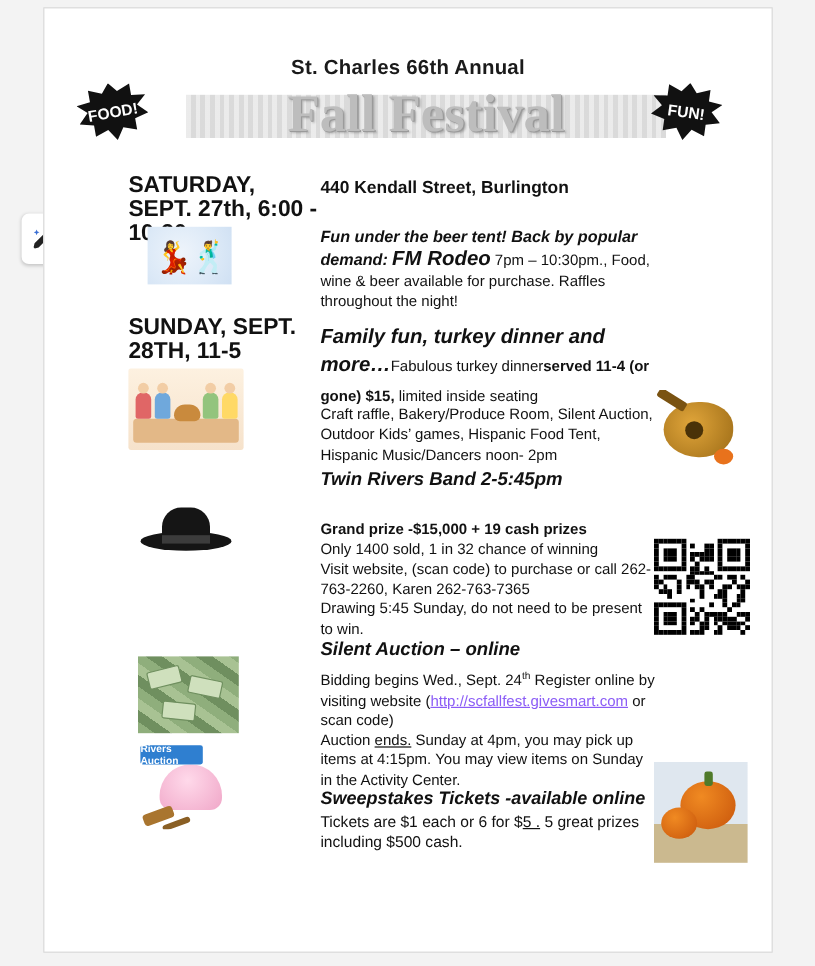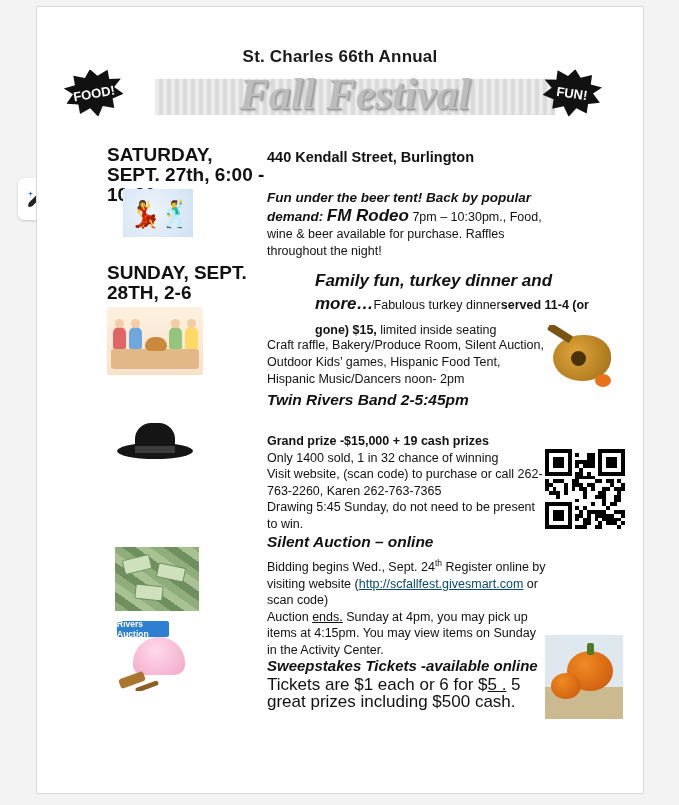--- a/index.html
+++ b/index.html
@@ -69,21 +69,20 @@
     opacity: 0.9;
   }
   .hdr-title {
     position: absolute;
     left: 0; top: 0;
     width: 400px;
     text-align: center;
     font-family: "Liberation Serif", serif;
     font-size: 44px;
     font-weight: bold;
-    font-style: italic;
     color: #bdbdbd;
     text-shadow: 1px 1px 0 #9a9a9a, 2px 2px 2px rgba(0,0,0,0.25);
     line-height: 56px;
     white-space: nowrap;
   }
 
   
   .burst {
     position: absolute;
     width: 58px; height: 48px;
@@ -295,38 +294,38 @@
   }
   .t-addr { top: 140px; font-size: 14.5px; font-weight: bold; line-height: 20px; }
   .t-sat-body { top: 182px; font-size: 12.5px; line-height: 17px; }
   .t-sat-body .hook {
     font-size: 13.5px; font-weight: bold; font-style: italic;
   }
   .t-sat-body .fmrodeo {
     font-size: 17px; font-weight: bold; font-style: italic;
   }
 
-  .t-fam { top: 262px; font-size: 17px; font-weight: bold; font-style: italic; line-height: 23px; margin-left: 48px; }
+  .t-fam { top: 262px; font-size: 17px; font-weight: bold; font-style: italic; line-height: 23px; }
   .t-fam .rest { font-size: 12.5px; font-weight: normal; font-style: normal; }
   .t-fam .b { font-weight: bold; font-style: normal; font-size: 12.5px; }
 
   .t-listing { top: 330px; font-size: 12.5px; line-height: 17px; }
 
   .t-band { top: 382px; font-size: 15.5px; font-weight: bold; font-style: italic; line-height: 21px; }
   .t-raffle-lines { top: 426px; font-size: 12.5px; line-height: 16.5px; }
   .t-raffle-lines .strong { font-weight: bold; }
 
   .t-silent-h { top: 526px; font-size: 15.5px; font-weight: bold; font-style: italic; }
   .t-silent-b { top: 548px; font-size: 12.5px; line-height: 16.5px; }
-  .t-silent-b a { color: #0c4a6e; text-decoration: underline; }
+  .t-silent-b a { color: #8b5cf6; text-decoration: underline; }
   .t-silent-b .u { text-decoration: underline; }
   sup { font-size: 8.5px; vertical-align: super; }
 
   .t-sweep-h { top: 650px; font-size: 15px; font-weight: bold; font-style: italic; }
-  .t-sweep-b { top: 670px; font-size: 17px; line-height: 16.5px; }
+  .t-sweep-b { top: 670px; font-size: 13px; line-height: 16.5px; }
   .t-sweep-b .u { text-decoration: underline; }
 </style>
 </head>
 <body>
 
 <div class="pen-tab">
   <svg width="22" height="22" viewBox="0 0 22 22">
     <path d="M3 19l3.2-.8L18 6.4a1.6 1.6 0 0 0 0-2.3l-1.1-1.1a1.6 1.6 0 0 0-2.3 0L2.8 14.8 2 18z" fill="#222"></path>
     <path d="M4.5 3.2l.7 1.7 1.7.7-1.7.7-.7 1.7-.7-1.7L2.1 5.6l1.7-.7z" fill="#3b6fd4"></path>
   </svg>
@@ -336,21 +335,21 @@
 
   <div class="hdr-sub">St. Charles 66th Annual</div>
   <div class="hdr-title-wrap">
     <div class="hdr-band"></div>
     <div class="hdr-title">Fall Festival</div>
   </div>
   <div class="burst food">FOOD!</div>
   <div class="burst fun">FUN!</div>
 
   <div class="lbl lbl-sat">SATURDAY, SEPT. 27th, 6:00 - 10:30</div>
-  <div class="lbl lbl-sun">SUNDAY, SEPT. 28TH, 2-6</div>
+  <div class="lbl lbl-sun">SUNDAY, SEPT. 28TH, 11-5</div>
 
   <div class="art art-dancers">
     <span class="d1">💃</span>
     <span class="d2">🕺</span>
   </div>
 
   <div class="art art-dinner">
     <div class="table"></div>
     <div class="turkey"></div>
     <div class="p p1"></div>

